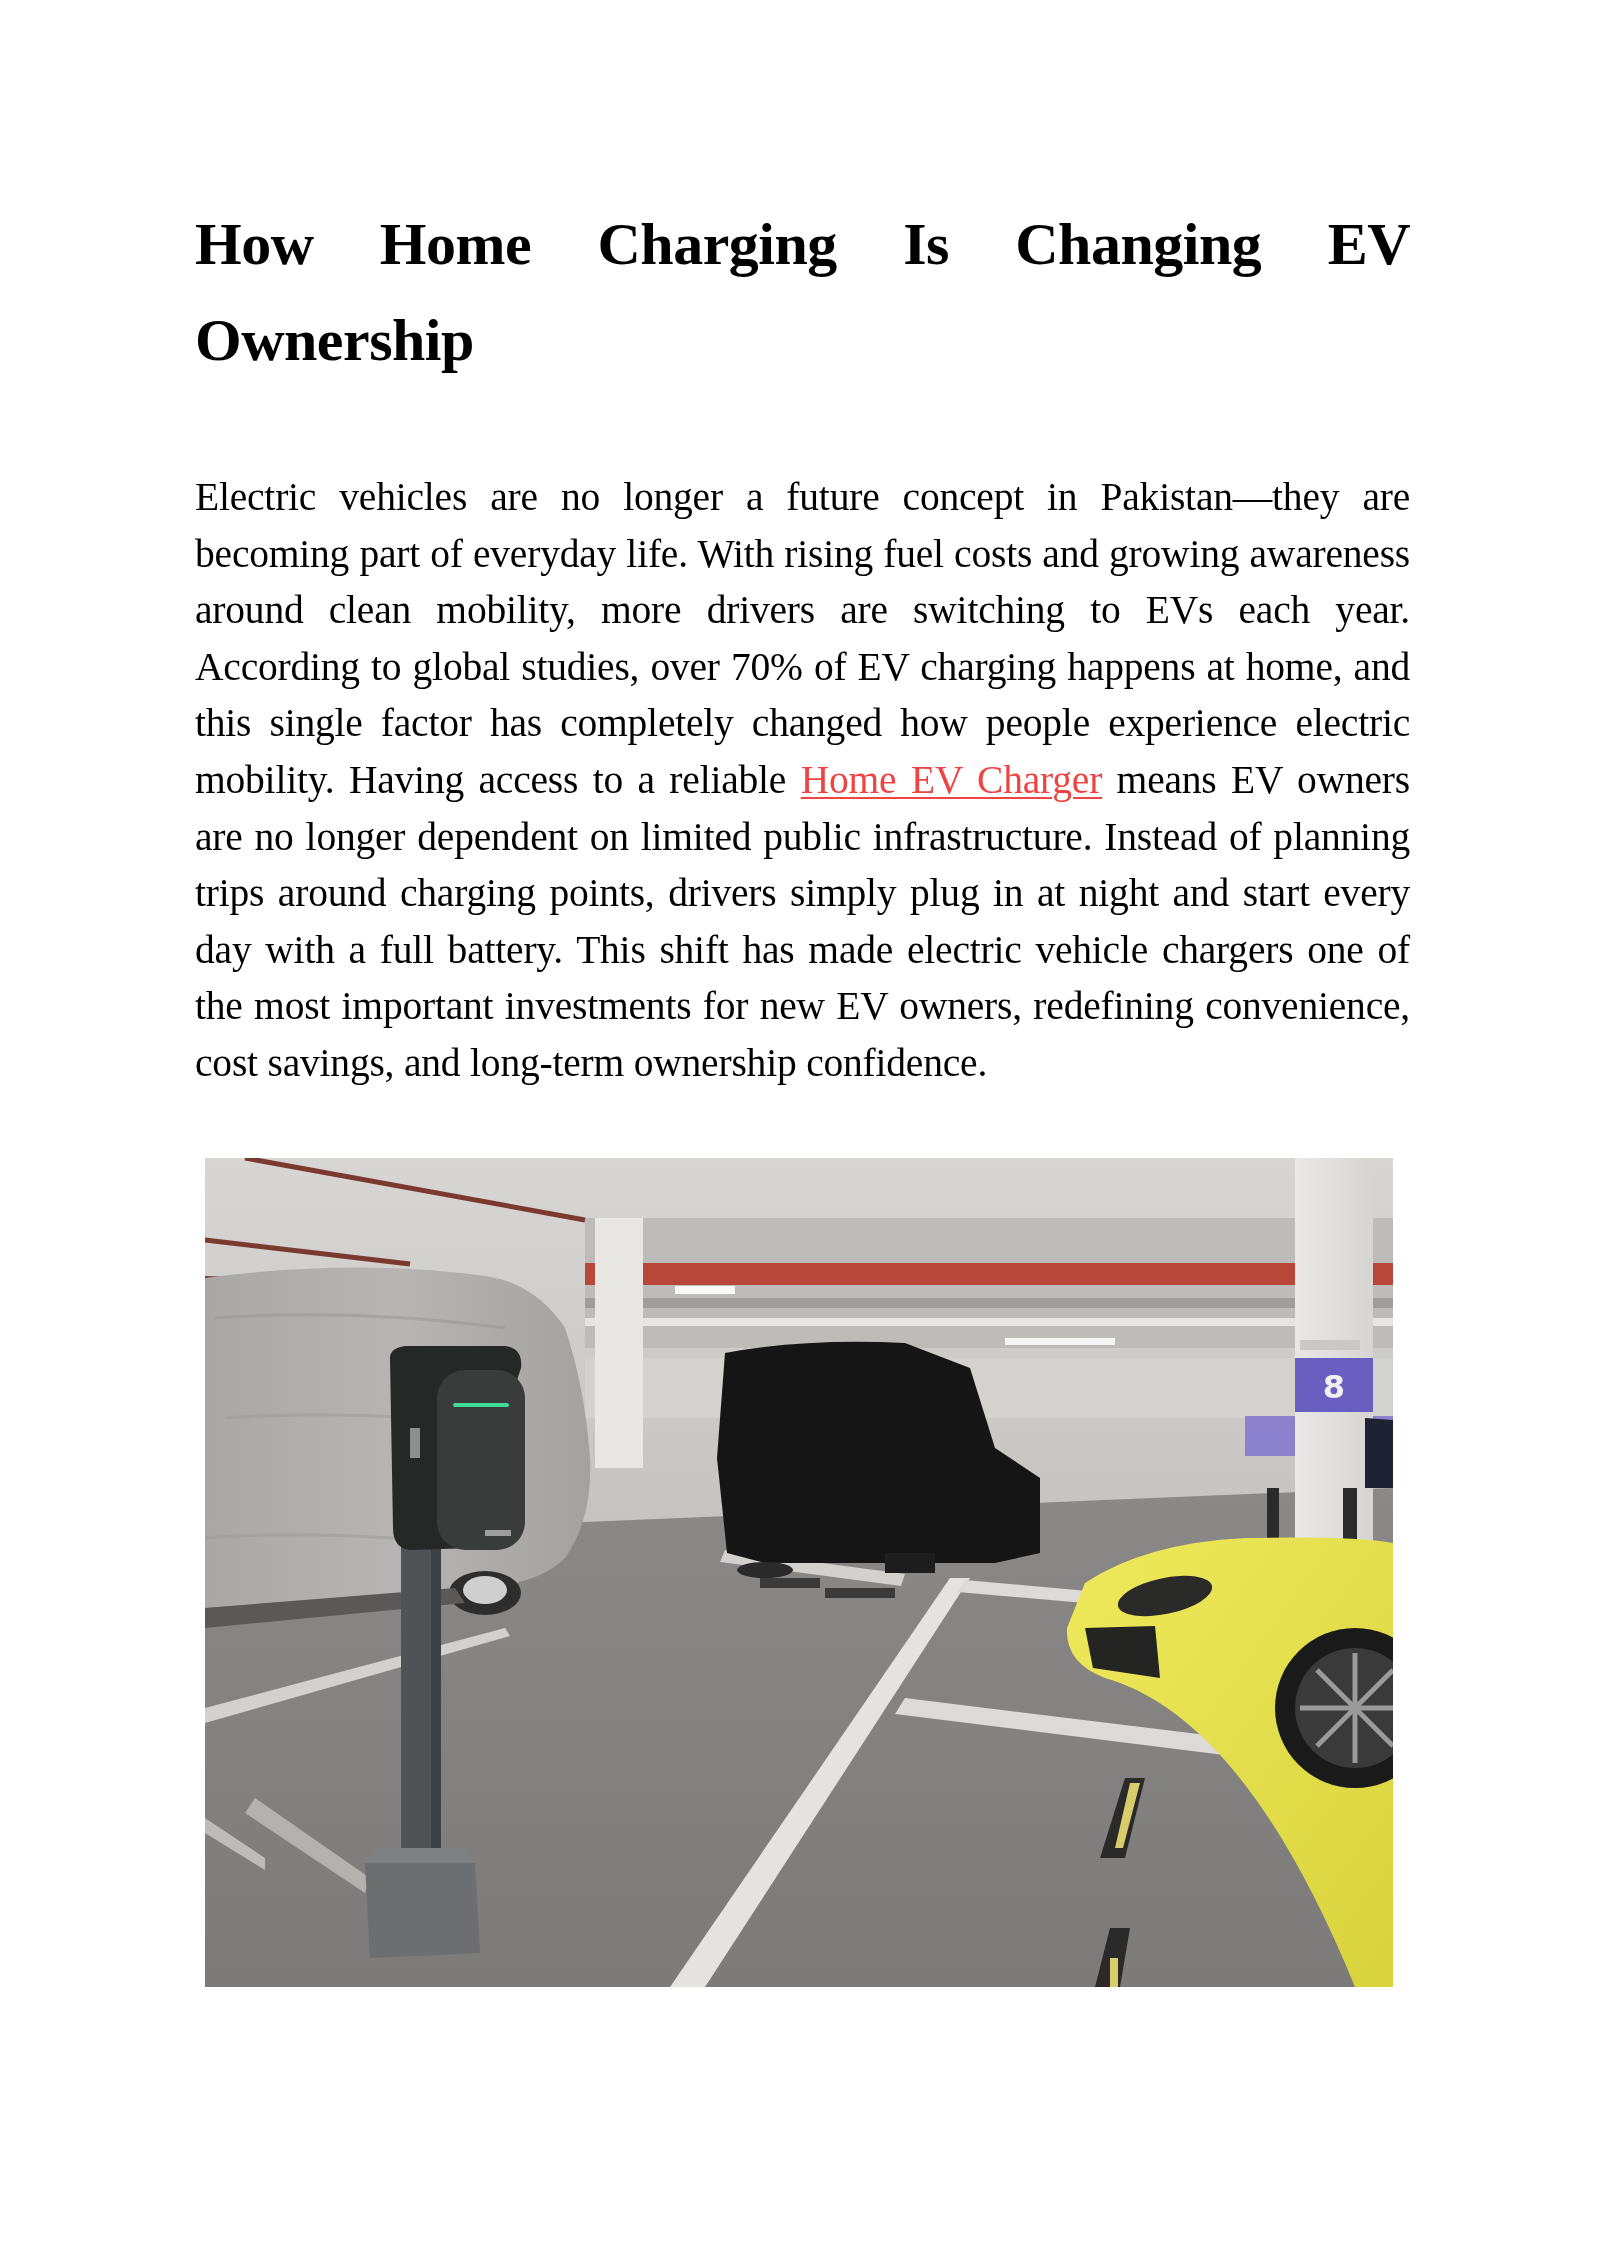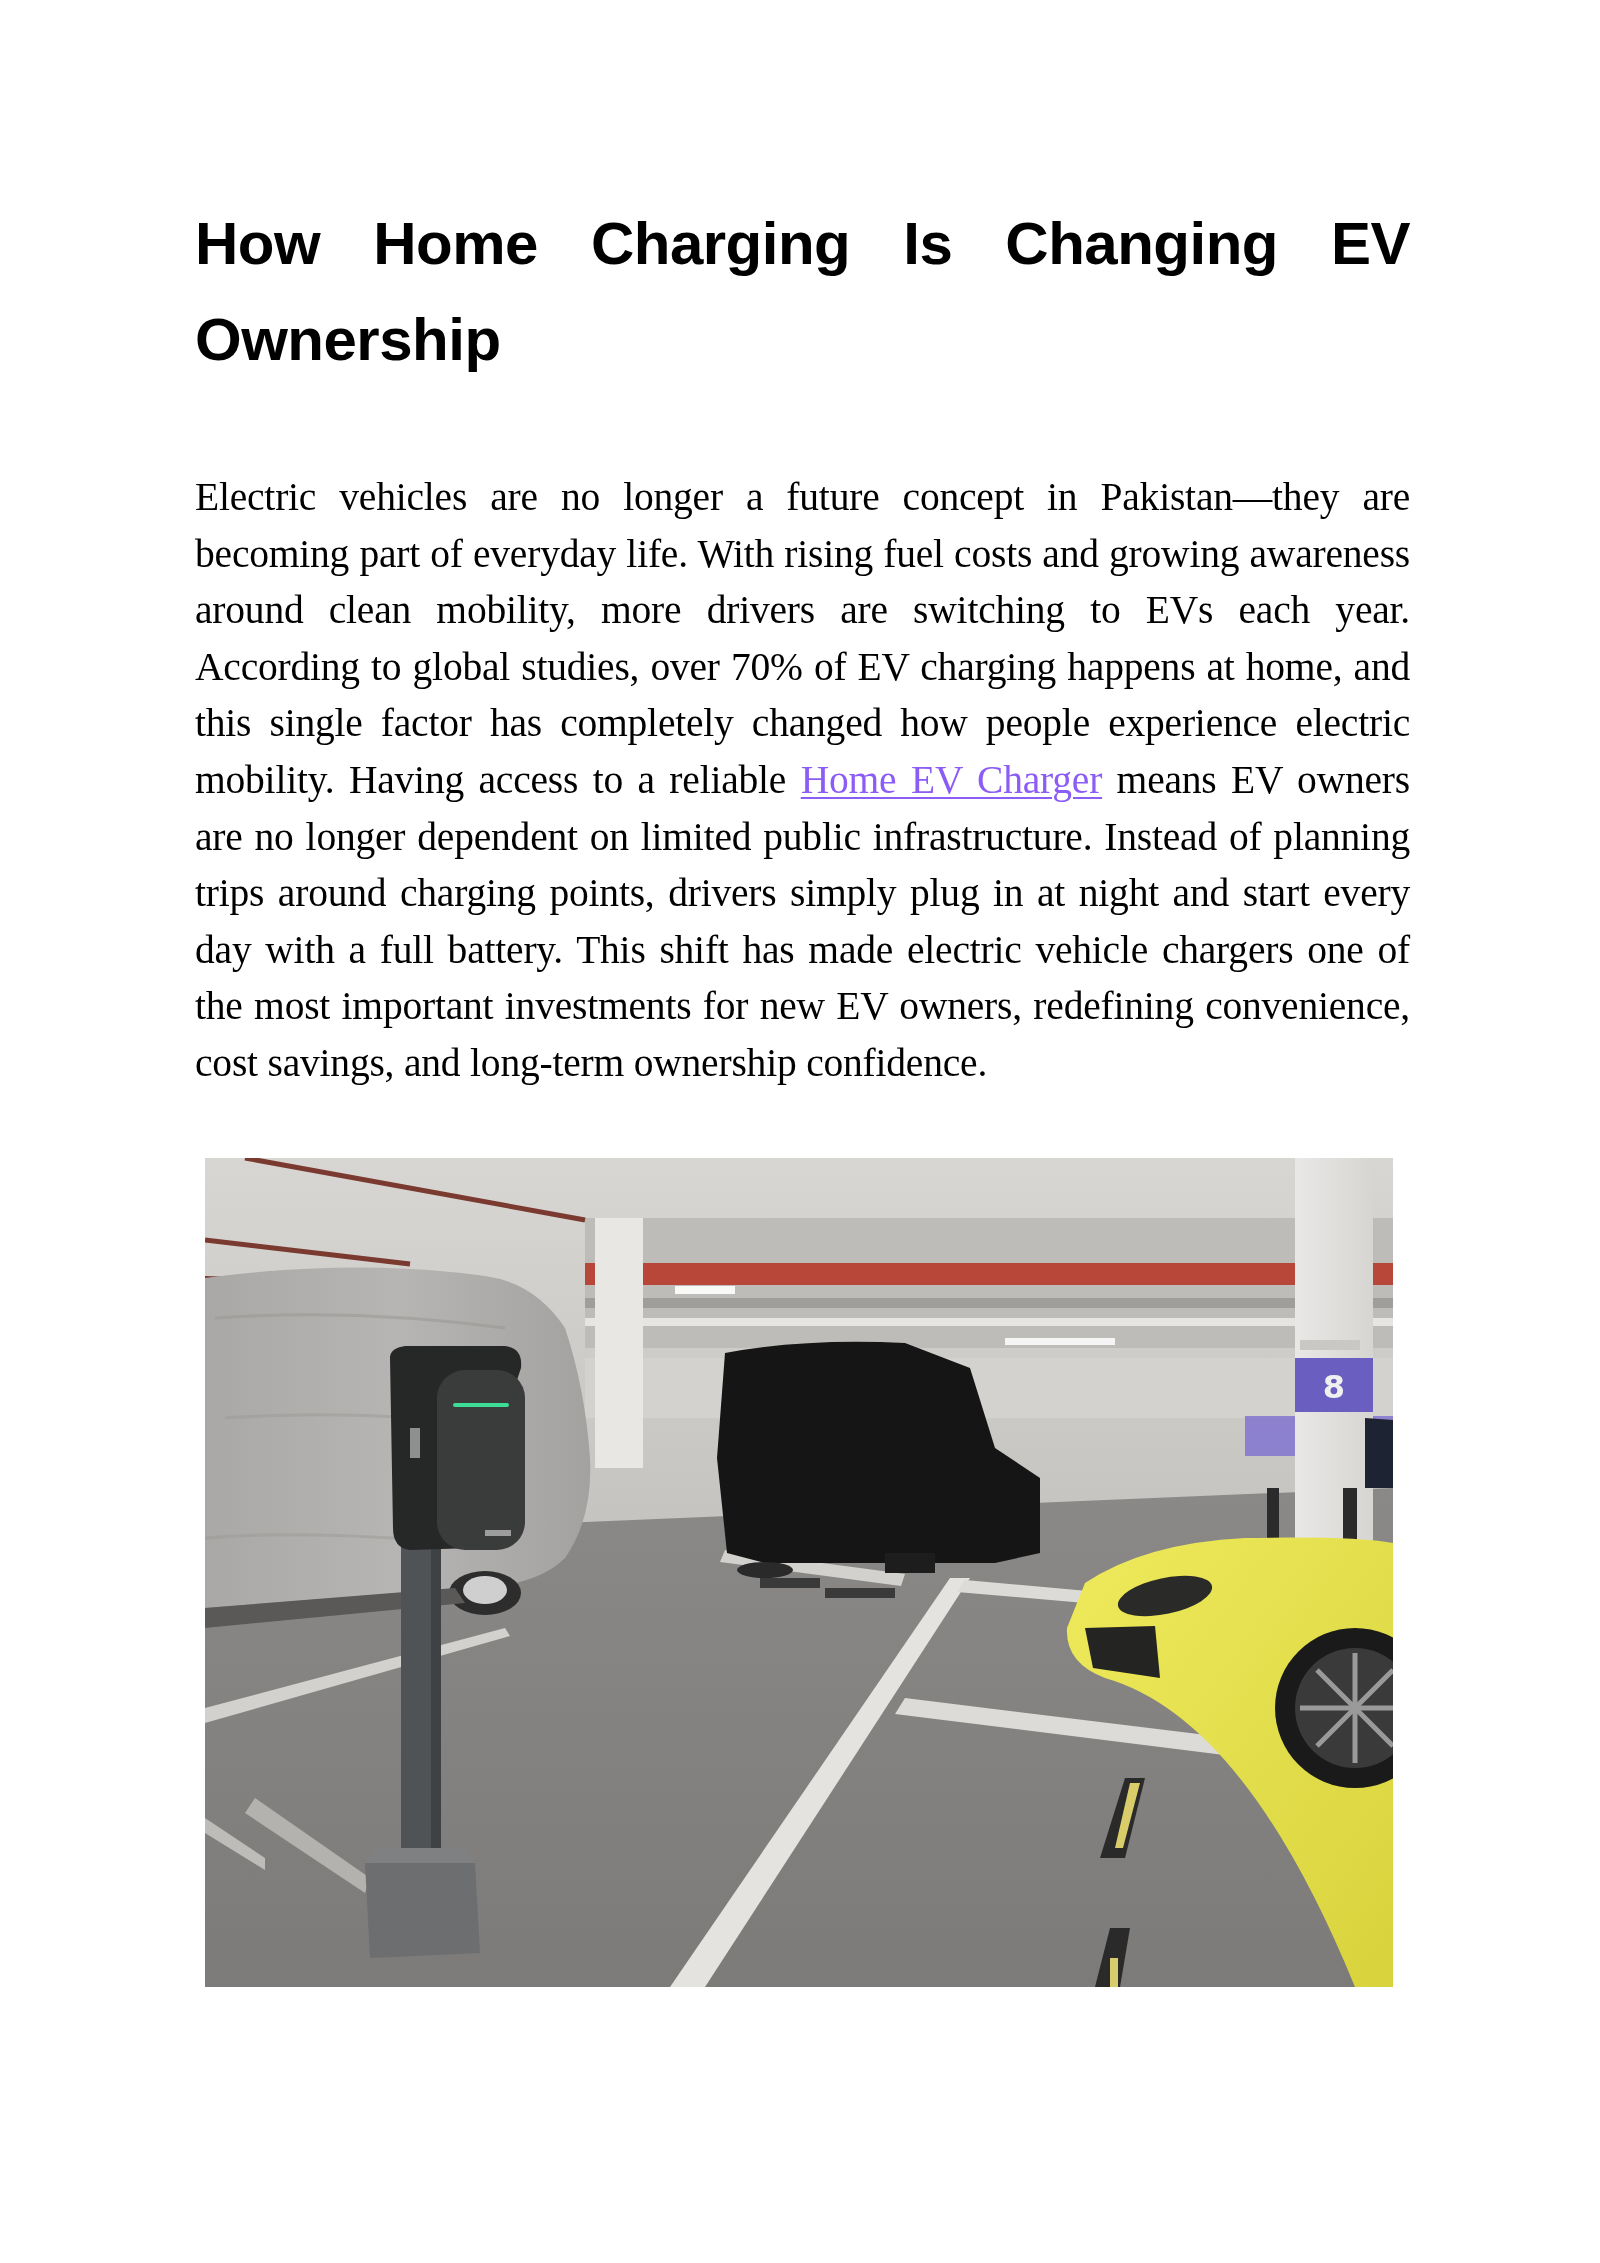--- a/index.html
+++ b/index.html
@@ -19,21 +19,21 @@
       left: 0; top: 0;
       width: 1600px; height: 2263px;
       background: #ffffff;
     }
     .title {
       position: absolute;
       left: 195px;
       top: 196px;
       width: 1215px;
       margin: 0;
-      font-family: Liberation Sans, sans-serif;
+      font-family: Liberation Serif, serif;
       font-weight: bold;
       font-size: 60px;
       line-height: 96px;
       text-align: justify;
       text-align-last: left;
       letter-spacing: -0.5px;
       word-spacing: 14px;
     }
     .body-text {
       position: absolute;
@@ -42,21 +42,21 @@
       width: 1215px;
       margin: 0;
       font-family: "Liberation Serif", "DejaVu Serif", serif;
       font-size: 39.5px;
       line-height: 56.6px;
       text-align: justify;
       text-align-last: left;
       letter-spacing: -0.2px;
     }
     .body-text a {
-      color: #8b5cf6;
+      color: #ef4444;
       text-decoration: underline;
       text-decoration-thickness: 2px;
       text-underline-offset: 4px;
     }
     .photo {
       position: absolute;
       left: 205px;
       top: 1158px;
       width: 1188px;
       height: 829px;

